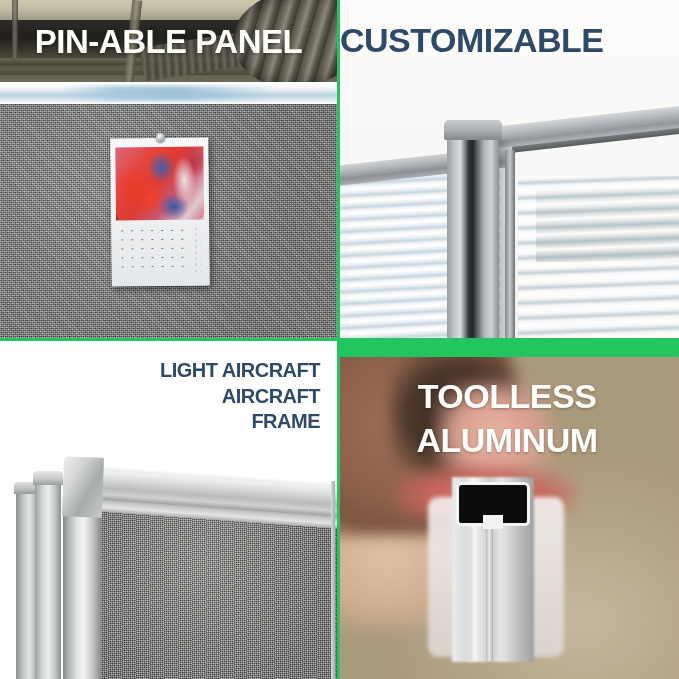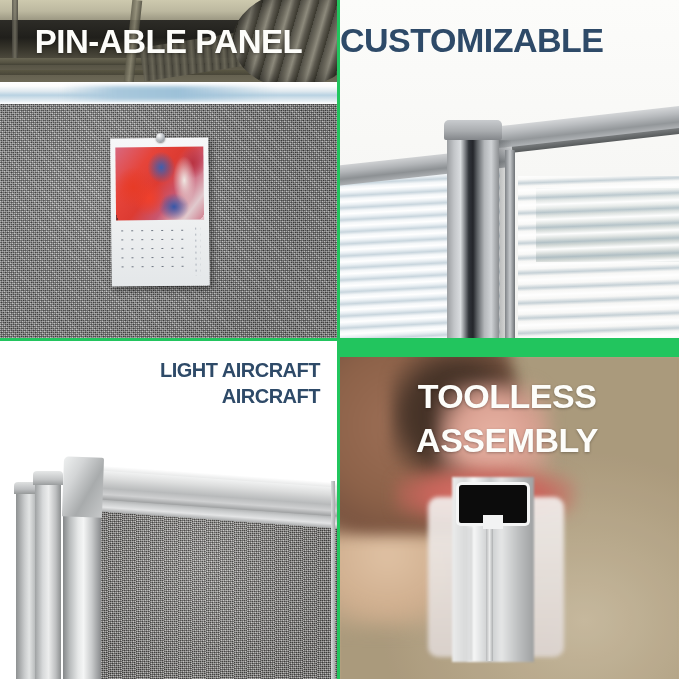--- a/index.html
+++ b/index.html
@@ -378,34 +378,34 @@
     <div class="bl-post-3-cap"></div>
     <div class="bl-post-2"></div>
     <div class="bl-post-2-cap"></div>
     <div class="bl-toprail-face"></div>
     <div class="bl-toprail"></div>
     <div class="bl-edge-highlight"></div>
     <div class="bl-post-main"></div>
     <div class="bl-corner"></div>
     <div class="bl-right-edge"></div>
 
-    <div class="caption cap-navy" style="left:0;top:17px;width:320px;text-align:right;font-size:20px;line-height:1.28;"><span>LIGHT AIRCRAFT</span><br><span>AIRCRAFT</span><br></div>
+    <div class="caption cap-navy" style="left:0;top:17px;width:320px;text-align:right;font-size:20px;line-height:1.28;"><span>LIGHT AIRCRAFT</span><br><span>AIRCRAFT</span><br><span>FRAME</span></div>
   </div>
 
   <div class="quad q-br">
     <div class="br-bg"></div>
     <div class="br-carpet-noise"></div>
     <div class="br-shoulder"></div>
     <div class="br-hand"></div>
     <div class="br-finger"></div>
     <div class="br-thumb"></div>
     <div class="br-red"></div>
     <div class="br-white-block"></div>
     <div class="br-profile"></div>
     <div class="br-profile-rib2"></div>
     <div class="br-profile-rib"></div>
     <div class="br-channel"></div>
     <div class="br-channel-notch"></div>
 
-    <div class="caption cap-light" style="left:0;top:18px;width:334px;text-align:center;font-size:34px;line-height:1.28;"><span>TOOLLESS</span><br><span>ASSEMBLY</span></div>
+    <div class="caption cap-light" style="left:0;top:18px;width:334px;text-align:center;font-size:34px;line-height:1.28;"><span>TOOLLESS</span><br><span>ALUMINUM</span></div>
   </div>
 
 </div>
 
 </body></html>

